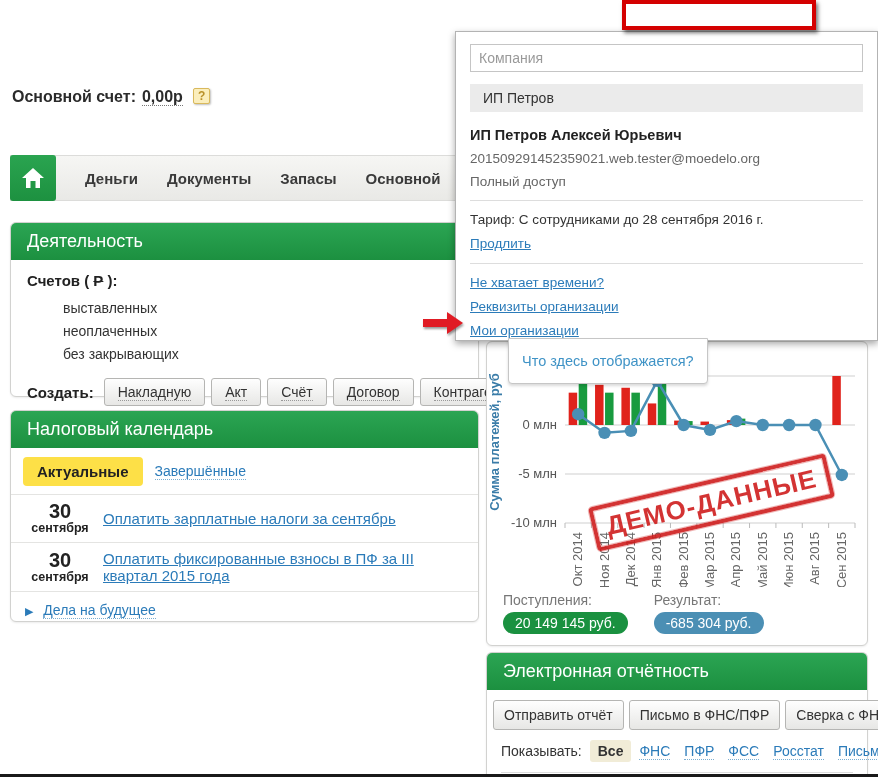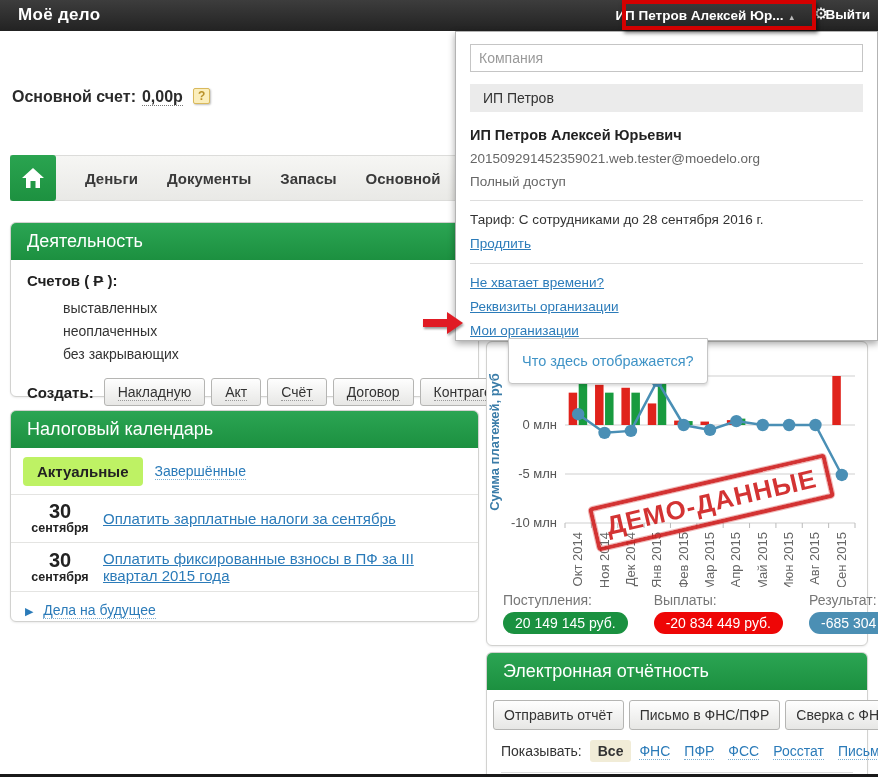--- a/index.html
+++ b/index.html
@@ -49,21 +49,21 @@
   .invoice-rows { margin:8px 0 0 36px; font-size:14px; color:#333; line-height:23px; }
   .create-row { margin-top:12px; display:flex; align-items:center; }
   .create-label { font-size:15px; font-weight:bold; color:#222; margin-right:10px; }
   .btn { background:linear-gradient(#fefefe,#e7e7e5); border:1px solid #b5b5b3; border-radius:3px;
          padding:5px 13px; font-size:14px; color:#333; margin-right:6px; cursor:pointer; white-space:nowrap; }
   .btn span { border-bottom:1px dotted #999; }
 
   
   .p-calendar { left:10px; top:410px; width:469px; height:212px; }
   .cal-tabs { display:flex; align-items:center; padding:9px 12px 8px; }
-  .tab-active { background:#bef264; border-radius:4px; font-weight:bold; font-size:15px;
+  .tab-active { background:#fde047; border-radius:4px; font-weight:bold; font-size:15px;
                 padding:6px 14px; color:#222; cursor:pointer; }
   .tab-link { color:#2b7bb9; font-size:14px; margin-left:12px; border-bottom:1px dotted #7aaed2; cursor:pointer; }
   .cal-event { display:flex; align-items:center; border-top:1px solid #e4e4e2; padding:7px 10px; }
   .cal-date { width:78px; text-align:center; flex:none; }
   .cal-day { font-size:20px; font-weight:bold; color:#222; line-height:19px; }
   .cal-month { font-size:12.5px; font-weight:bold; color:#222; }
   .cal-link { color:#2b7bb9; font-size:15px; text-decoration:underline; margin-left:4px; cursor:pointer; }
   .cal-future { border-top:1px solid #e4e4e2; padding:10px 14px; font-size:14px; }
   .tri { color:#2b7bb9; font-size:11px; margin-right:6px; }
   .future-link { color:#2b7bb9; border-bottom:1px dotted #7aaed2; cursor:pointer; }
@@ -115,26 +115,20 @@
   .annotation-arrow { position:absolute; left:423px; top:312px; z-index:61; pointer-events:none;
                       filter:drop-shadow(1px 2px 1px rgba(0,0,0,.4)); }
 
   .bottom-strip { position:absolute; left:0; top:774px; width:878px; height:3px; background:#191919; }
 </style>
 </head>
 <body>
 
 <div id="app">
 
-  <div class="header">
-    <div class="logo">Моё дело</div>
-    <div class="user-btn"><span>ИП Петров Алексей Юр...</span><span class="caret">▴</span></div>
-    <div class="gear">⚙</div>
-    <div class="logout">Выйти</div>
-  </div>
   <div class="annotation-box"></div>
 
   <div class="account">
     <span>Основной счет:</span><span class="val">0,00р</span><span class="help-badge">?</span>
   </div>
 
   <div class="nav">
     <div class="home-tab">
       <svg width="22" height="20" viewBox="0 0 22 20">
         <path d="M11 0 L22 10 L18 10 L18 20 L13.5 20 L13.5 13 L8.5 13 L8.5 20 L4 20 L4 10 L0 10 Z" fill="#fff"></path>
@@ -254,24 +248,20 @@
         <text x="332.45454545454544" y="190" text-anchor="end" fill="#666" font-size="13" transform="rotate(-90 332.45454545454544 190)">Авг 2015</text>
         <text x="358.8181818181818" y="190" text-anchor="end" fill="#666" font-size="13" transform="rotate(-90 358.8181818181818 190)">Сен 2015</text>
       </svg>
     <div class="stamp">ДЕМО-ДАННЫЕ</div>
     <div class="stats">
       <div class="stat">
         <div class="stat-label">Поступления:</div>
         <span class="pill" style="background: rgb(26, 145, 64);">20 149 145 руб.</span>
       </div>
       <div class="stat">
-        <div class="stat-label">Выплаты:</div>
-        <span class="pill" style="background: rgb(238, 6, 6);">-20 834 449 руб.</span>
-      </div>
-      <div class="stat">
         <div class="stat-label">Результат:</div>
         <span class="pill" style="background: rgb(75, 143, 180);">-685 304 руб.</span>
       </div>
     </div>
   </div>
   <div class="chart-tooltip">Что здесь отображается?</div>
 
   <div class="panel p-reports">
     <div class="panel-header">Электронная отчётность</div>
     <div class="rep-buttons">

